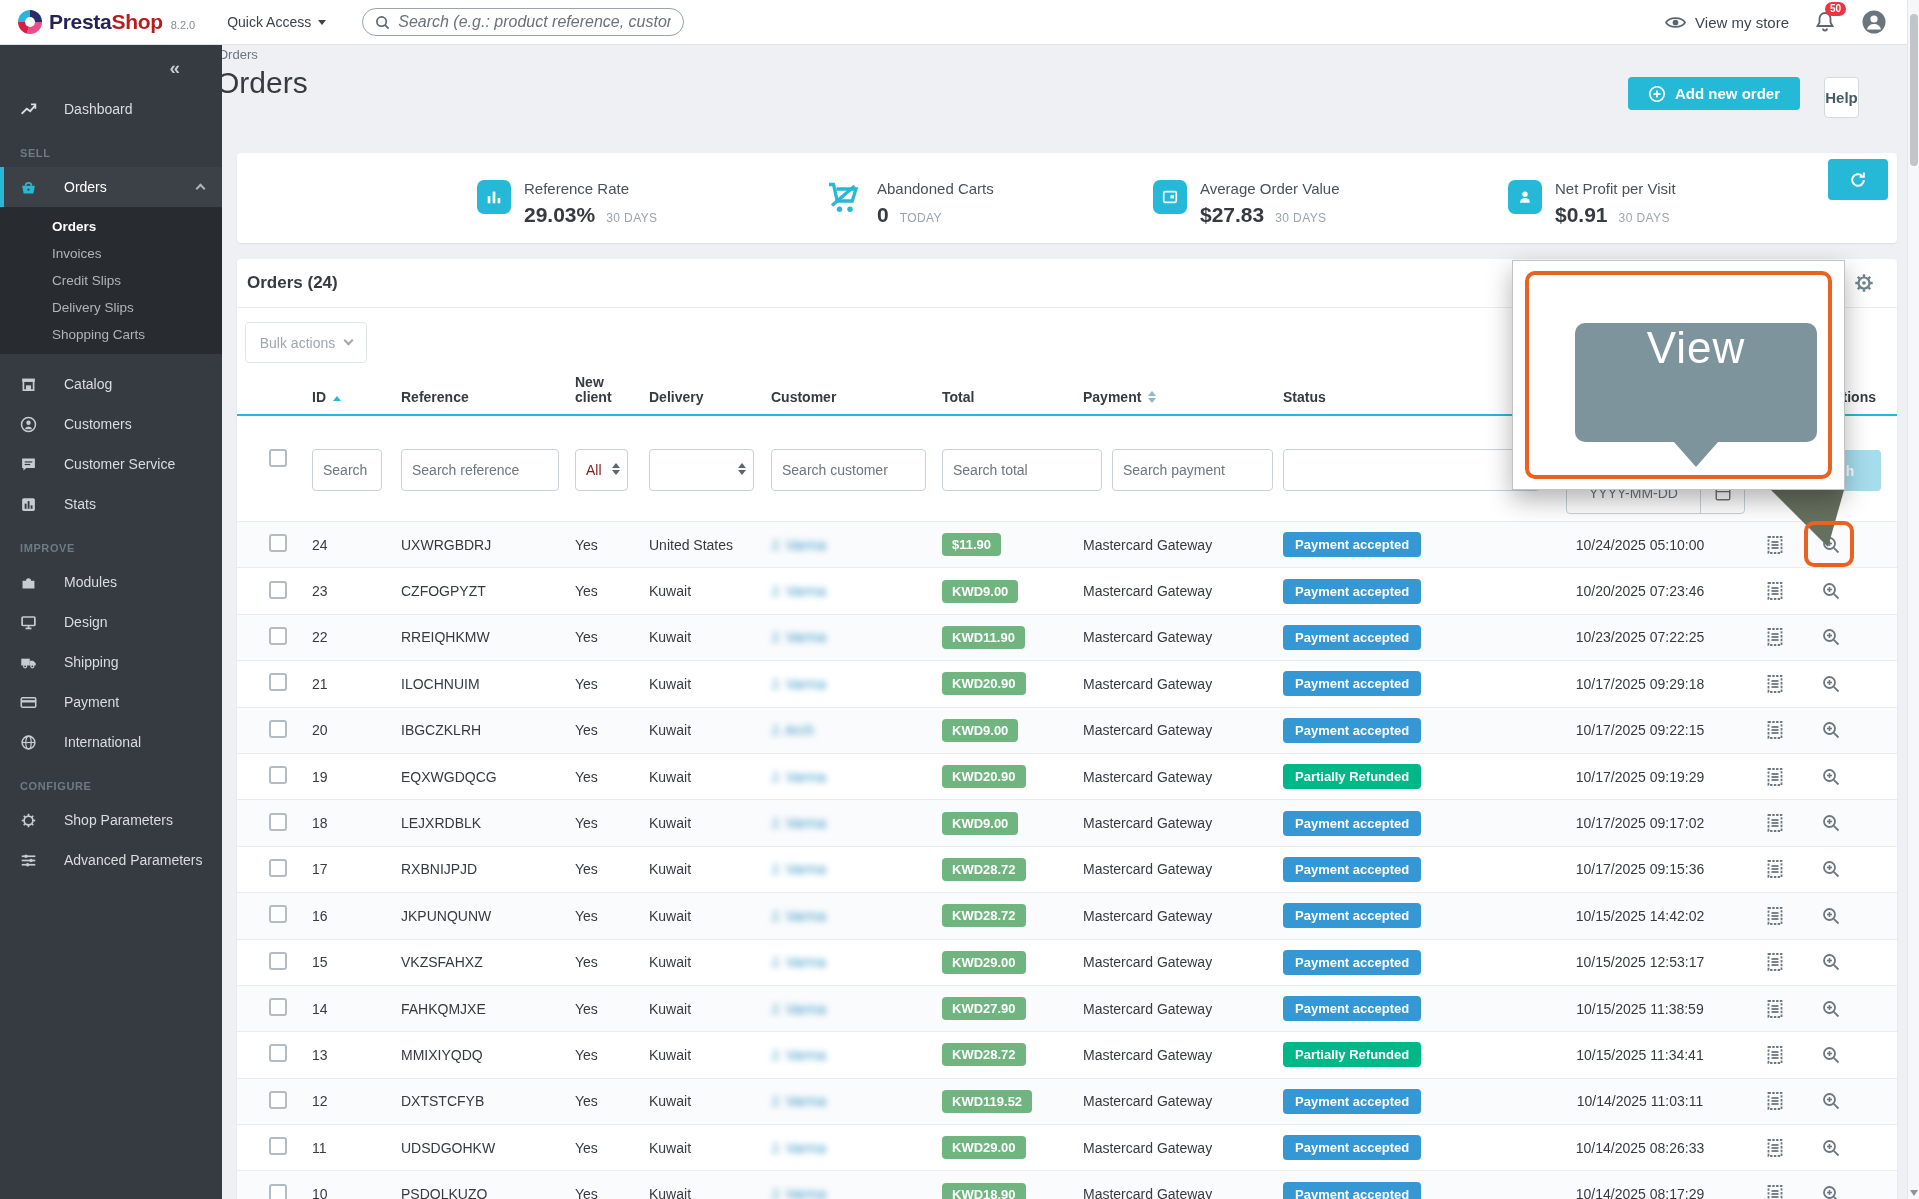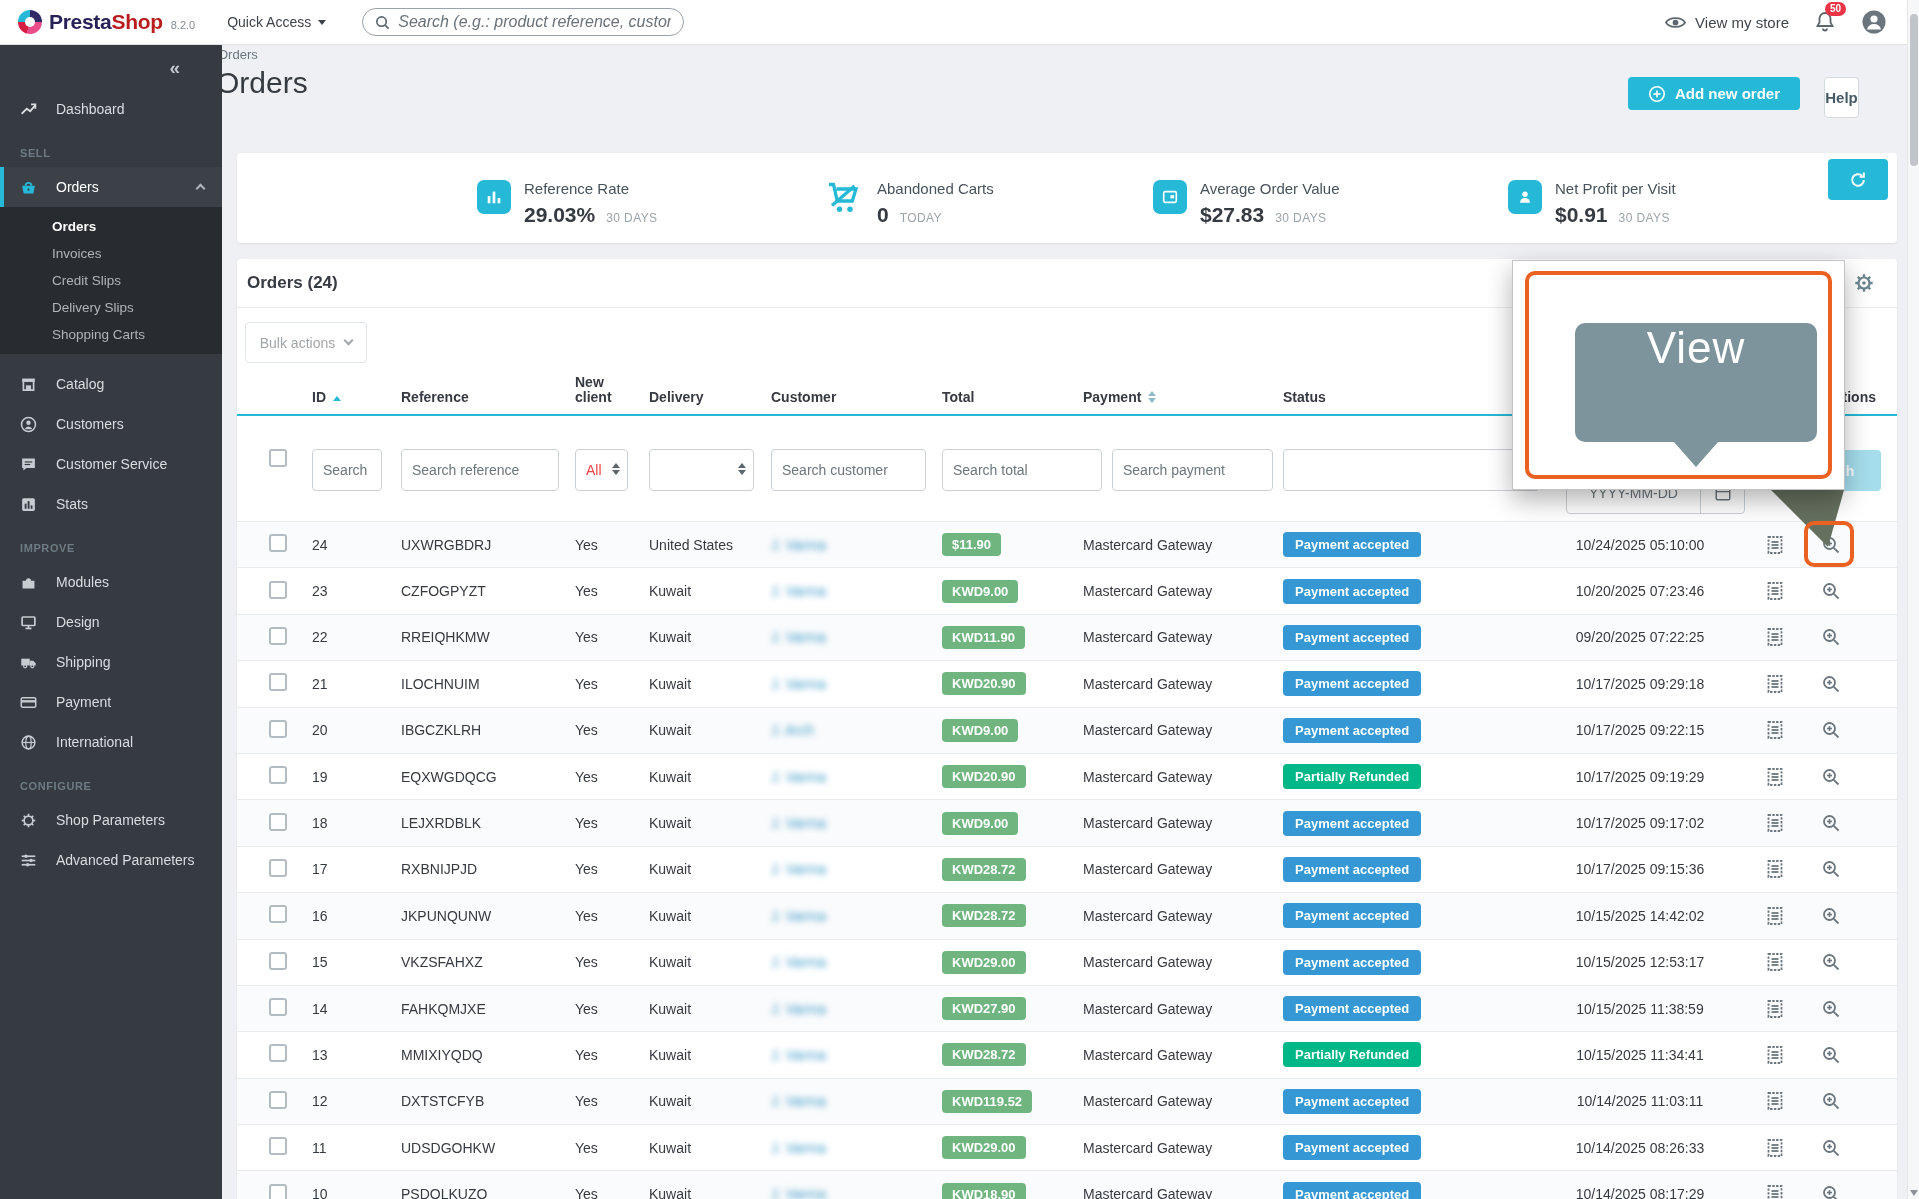--- a/index.html
+++ b/index.html
@@ -24,21 +24,21 @@
   .topbar-right { margin-left:auto; display:flex; align-items:center; gap:26px; padding-right:32px; }
   .store-link { display:flex; align-items:center; gap:9px; font-size:15px; color:#3f464d; cursor:pointer; }
   .bell-wrap { position:relative; cursor:pointer; }
   .badge-red { position:absolute; top:-9px; right:-11px; background:#eb3445; color:#fff; font-size:10px; font-weight:bold; border-radius:9px; padding:2px 5px; line-height:1; }
   .avatar { cursor:pointer; display:flex; }
 
   
   .sidebar { position:absolute; top:45px; left:0; width:222px; height:1154px; background:#363a41; z-index:30; }
   .collapse-row { height:44px; display:flex; align-items:center; justify-content:flex-end; padding-right:42px; }
   .collapse-btn { color:#c3cacd; font-size:19px; font-weight:bold; cursor:pointer; line-height:1; }
-  .side-item { height:40px; display:flex; align-items:center; padding-left:20px; gap:19px; font-size:14px; color:#d9dde0; cursor:pointer; }
+  .side-item { height:40px; display:flex; align-items:center; padding-left:20px; gap:27px; font-size:14px; color:#d9dde0; cursor:pointer; }
   .side-item .sicon { width:17px; height:17px; flex:0 0 17px; display:flex; }
   .section-label { padding:18px 0 8px 20px; font-size:11px; font-weight:bold; letter-spacing:.6px; color:#6e7b84; }
   .side-item.active { background:#3c4148; border-left:4px solid #25b9d7; padding-left:16px; color:#fff; }
   .chevron-up { width:7px; height:7px; border-left:2px solid #aeb5ba; border-top:2px solid #aeb5ba; transform:rotate(45deg); margin-left:auto; margin-right:18px; margin-top:3px; }
   .submenu { background:#282b30; padding:6px 0; }
   .submenu-item { height:27px; display:flex; align-items:center; padding-left:52px; font-size:13.5px; color:#aeb5ba; cursor:pointer; }
   .submenu-item.active { color:#fff; font-weight:bold; }
   .group-gap { height:10px; }
 
   
@@ -77,21 +77,21 @@
   .th-actions { justify-content:flex-end; padding-right:21px; }
   .sort-asc { width:0; height:0; border-left:4px solid transparent; border-right:4px solid transparent; border-bottom:5px solid #25b9d7; margin-bottom:4px; }
   .sort-both { display:flex; flex-direction:column; gap:2px; margin-bottom:2px; }
   .sort-both i { display:block; width:0; height:0; border-left:4px solid transparent; border-right:4px solid transparent; }
   .sort-both .up { border-bottom:5px solid #8fb9c6; }
   .sort-both .dn { border-top:5px solid #8fb9c6; }
 
   .filter-row { height:105px; align-items:start; padding-top:33px; }
   .f-input { height:42px; border:1px solid #c9d1d6; border-radius:4px; background:#fff; font-size:14px; color:#3c434a; padding:0 10px; outline:none; font-family:"Liberation Sans", sans-serif; }
   .f-input::placeholder { color:#6b767d; }
-  .f-select { height:42px; border:1px solid #c9d1d6; border-radius:4px; background:#fff; font-size:14px; color:#ef4444; display:flex; align-items:center; padding:0 22px 0 10px; position:relative; cursor:pointer; }
+  .f-select { height:42px; border:1px solid #c9d1d6; border-radius:4px; background:#fff; font-size:14px; color:#7f1d1d; display:flex; align-items:center; padding:0 22px 0 10px; position:relative; cursor:pointer; }
   .f-select .arrows { position:absolute; right:7px; top:13px; display:flex; flex-direction:column; gap:2px; }
   .f-select .arrows i { display:block; width:0; height:0; border-left:4px solid transparent; border-right:4px solid transparent; }
   .f-select .arrows .up { border-bottom:5px solid #5c666e; }
   .f-select .arrows .dn { border-top:5px solid #5c666e; }
   .checkbox { width:18px; height:18px; border:2px solid #b3bcc3; border-radius:3px; background:#fff; display:inline-block; cursor:pointer; }
 
   .trow { height:46.4px; align-items:center; border-top:1px solid #e9ebed; font-size:14px; color:#363a41; cursor:pointer; }
   .trow:nth-child(odd) { background:#fafbfc; }
   .cell { overflow:visible; white-space:nowrap; }
   .blurred { color:#3a98c8; filter:blur(3px); font-size:14px; }
@@ -599,21 +599,21 @@
   <div class="grid-row trow">
     <div class="cell"><span class="checkbox"></span></div>
     <div class="cell">22</div>
     <div class="cell">RREIQHKMW</div>
     <div class="cell">Yes</div>
     <div class="cell">Kuwait</div>
     <div class="cell"><span class="blurred">J. Varma</span></div>
     <div class="cell"><span class="badge badge-total">KWD11.90</span></div>
     <div class="cell">Mastercard Gateway</div>
     <div class="cell"><span class="badge badge-status badge-accepted">Payment accepted</span></div>
-    <div class="cell c-date">09/20/2025 07:22:25</div>
+    <div class="cell c-date">10/23/2025 07:22:25</div>
     <div class="cell c-actions">
       <span class="action-icon">
         <svg width="24" height="24" viewBox="0 0 24 24">
                 <rect x="5.5" y="4" width="13" height="16" fill="none" stroke="#6b767e" stroke-width="1.8" stroke-dasharray="2.4 1.4"></rect>
                 <line x1="8.5" y1="9" x2="15.5" y2="9" stroke="#6b767e" stroke-width="1.8"></line>
                 <line x1="8.5" y1="12" x2="15.5" y2="12" stroke="#6b767e" stroke-width="1.8"></line>
                 <line x1="8.5" y1="15" x2="15.5" y2="15" stroke="#6b767e" stroke-width="1.8"></line>
               </svg>
       </span>
       <span class="action-icon">

